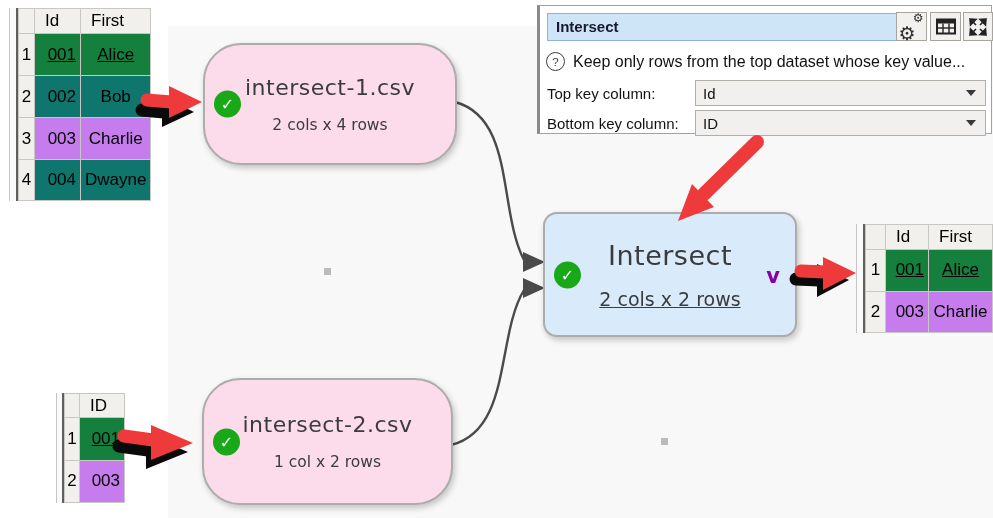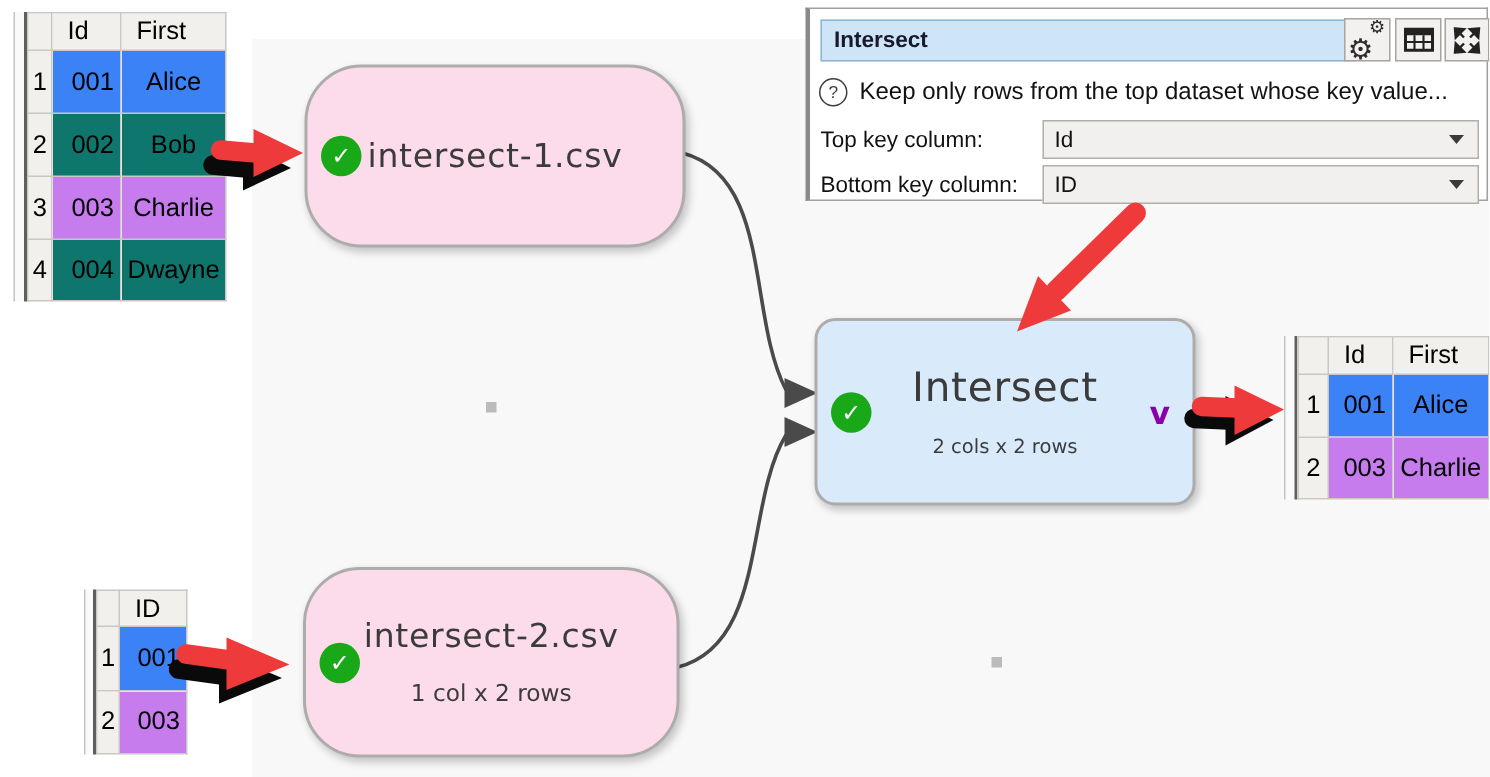--- a/index.html
+++ b/index.html
@@ -16,21 +16,21 @@
         align-items:center;justify-content:center;color:#3b3b3b;
         box-shadow:2px 3px 6px rgba(0,0,0,0.22);font-family:"DejaVu Sans",sans-serif;}
   .node-pink{background:#fcdcea;border-radius:38px;}
   .node-blue{background:#d9eafb;border-radius:14px;}
   #node-input1{left:203px;top:43px;width:250px;height:118px;}
   #node-input2{left:202px;top:378px;width:247px;height:123px;}
   #node-transform{left:543px;top:212px;width:250px;height:121px;}
   .node .n-title{font-size:22px;letter-spacing:0.5px;}
   #node-transform .n-title{font-size:27px;}
   .node .n-sub{font-size:15.5px;margin-top:16px;}
-  #node-transform .n-sub{font-size:13px;margin-top:17px;}
+  #node-transform .n-sub{font-size:19px;margin-top:17px;text-decoration:underline;}
   .check{position:absolute;left:9px;top:50%;transform:translateY(-50%);width:27px;height:27px;
          border-radius:50%;background:#18a818;color:#fff;display:flex;align-items:center;
          justify-content:center;font-size:16px;font-weight:bold;font-family:"DejaVu Sans",sans-serif;}
   .badge-v{position:absolute;right:15px;top:50%;transform:translateY(-46%);color:#8a00a8;
            font-size:21px;font-weight:600;}
 
   
   .panel{position:absolute;left:537px;top:5px;width:455px;height:129px;background:#fff;z-index:20;
          border:1px solid #a0a0a0;border-left:3px solid #8a8a8a;box-sizing:border-box;}
   .title-field{position:absolute;left:7px;top:7px;width:347px;height:26px;background:#cee5f8;
@@ -59,21 +59,21 @@
 
   
   .tbl-wrap{position:absolute;display:flex;z-index:20;}
   .tbl-strip{background:#fafafa;border-left:1px solid #c4c4c4;border-right:2px solid #5f5f5f;}
   table.dgrid{border-collapse:collapse;table-layout:fixed;font-size:17px;color:#000;background:#fff;}
   .dgrid td{border:1px solid #c9c7c4;padding:0 4px;overflow:hidden;white-space:nowrap;box-sizing:border-box;}
   .dgrid .hd{background:#f2f0ed;text-align:left;padding-left:10px;}
   .dgrid .num{background:#f2f0ed;text-align:center;padding:0 2px;}
   .dgrid .v-id{text-align:right;}
   .dgrid .v-first{text-align:center;}
-  .c-yellow{background:#3b82f6;}
+  .c-yellow{background:#15803d;text-decoration:underline;}
   .c-purple{background:#c77cee;}
   .c-gray{background:#0f766e;}
   #tbl-topleft{left:9px;top:8px;}
   #tbl-bottomleft{left:56px;top:393px;}
   #tbl-result{left:856px;top:224px;}
 </style>
 </head>
 <body>
 
 <div class="stage">
@@ -85,20 +85,21 @@
   <svg class="layer" id="connectors">
     <path d="M455,102 C515,118 498,210 524,260" fill="none" stroke="#4a4a4a" stroke-width="2.4"></path>
     <polygon points="523,252 545,262 523,272" fill="#4a4a4a"></polygon>
     <path d="M451,445 C512,430 496,336 524,290" fill="none" stroke="#4a4a4a" stroke-width="2.4"></path>
     <polygon points="523,278 545,288 523,298" fill="#4a4a4a"></polygon>
   </svg>
 
   <div class="node node-pink" id="node-input1">
     <span class="check">✓</span>
     <div class="n-title">intersect-1.csv</div>
+    <div class="n-sub">2 cols x 4 rows</div>
   </div>
 
   <div class="node node-pink" id="node-input2">
     <span class="check">✓</span>
     <div class="n-title">intersect-2.csv</div>
     <div class="n-sub">1 col x 2 rows</div>
   </div>
 
   <div class="node node-blue" id="node-transform">
     <span class="check">✓</span>

